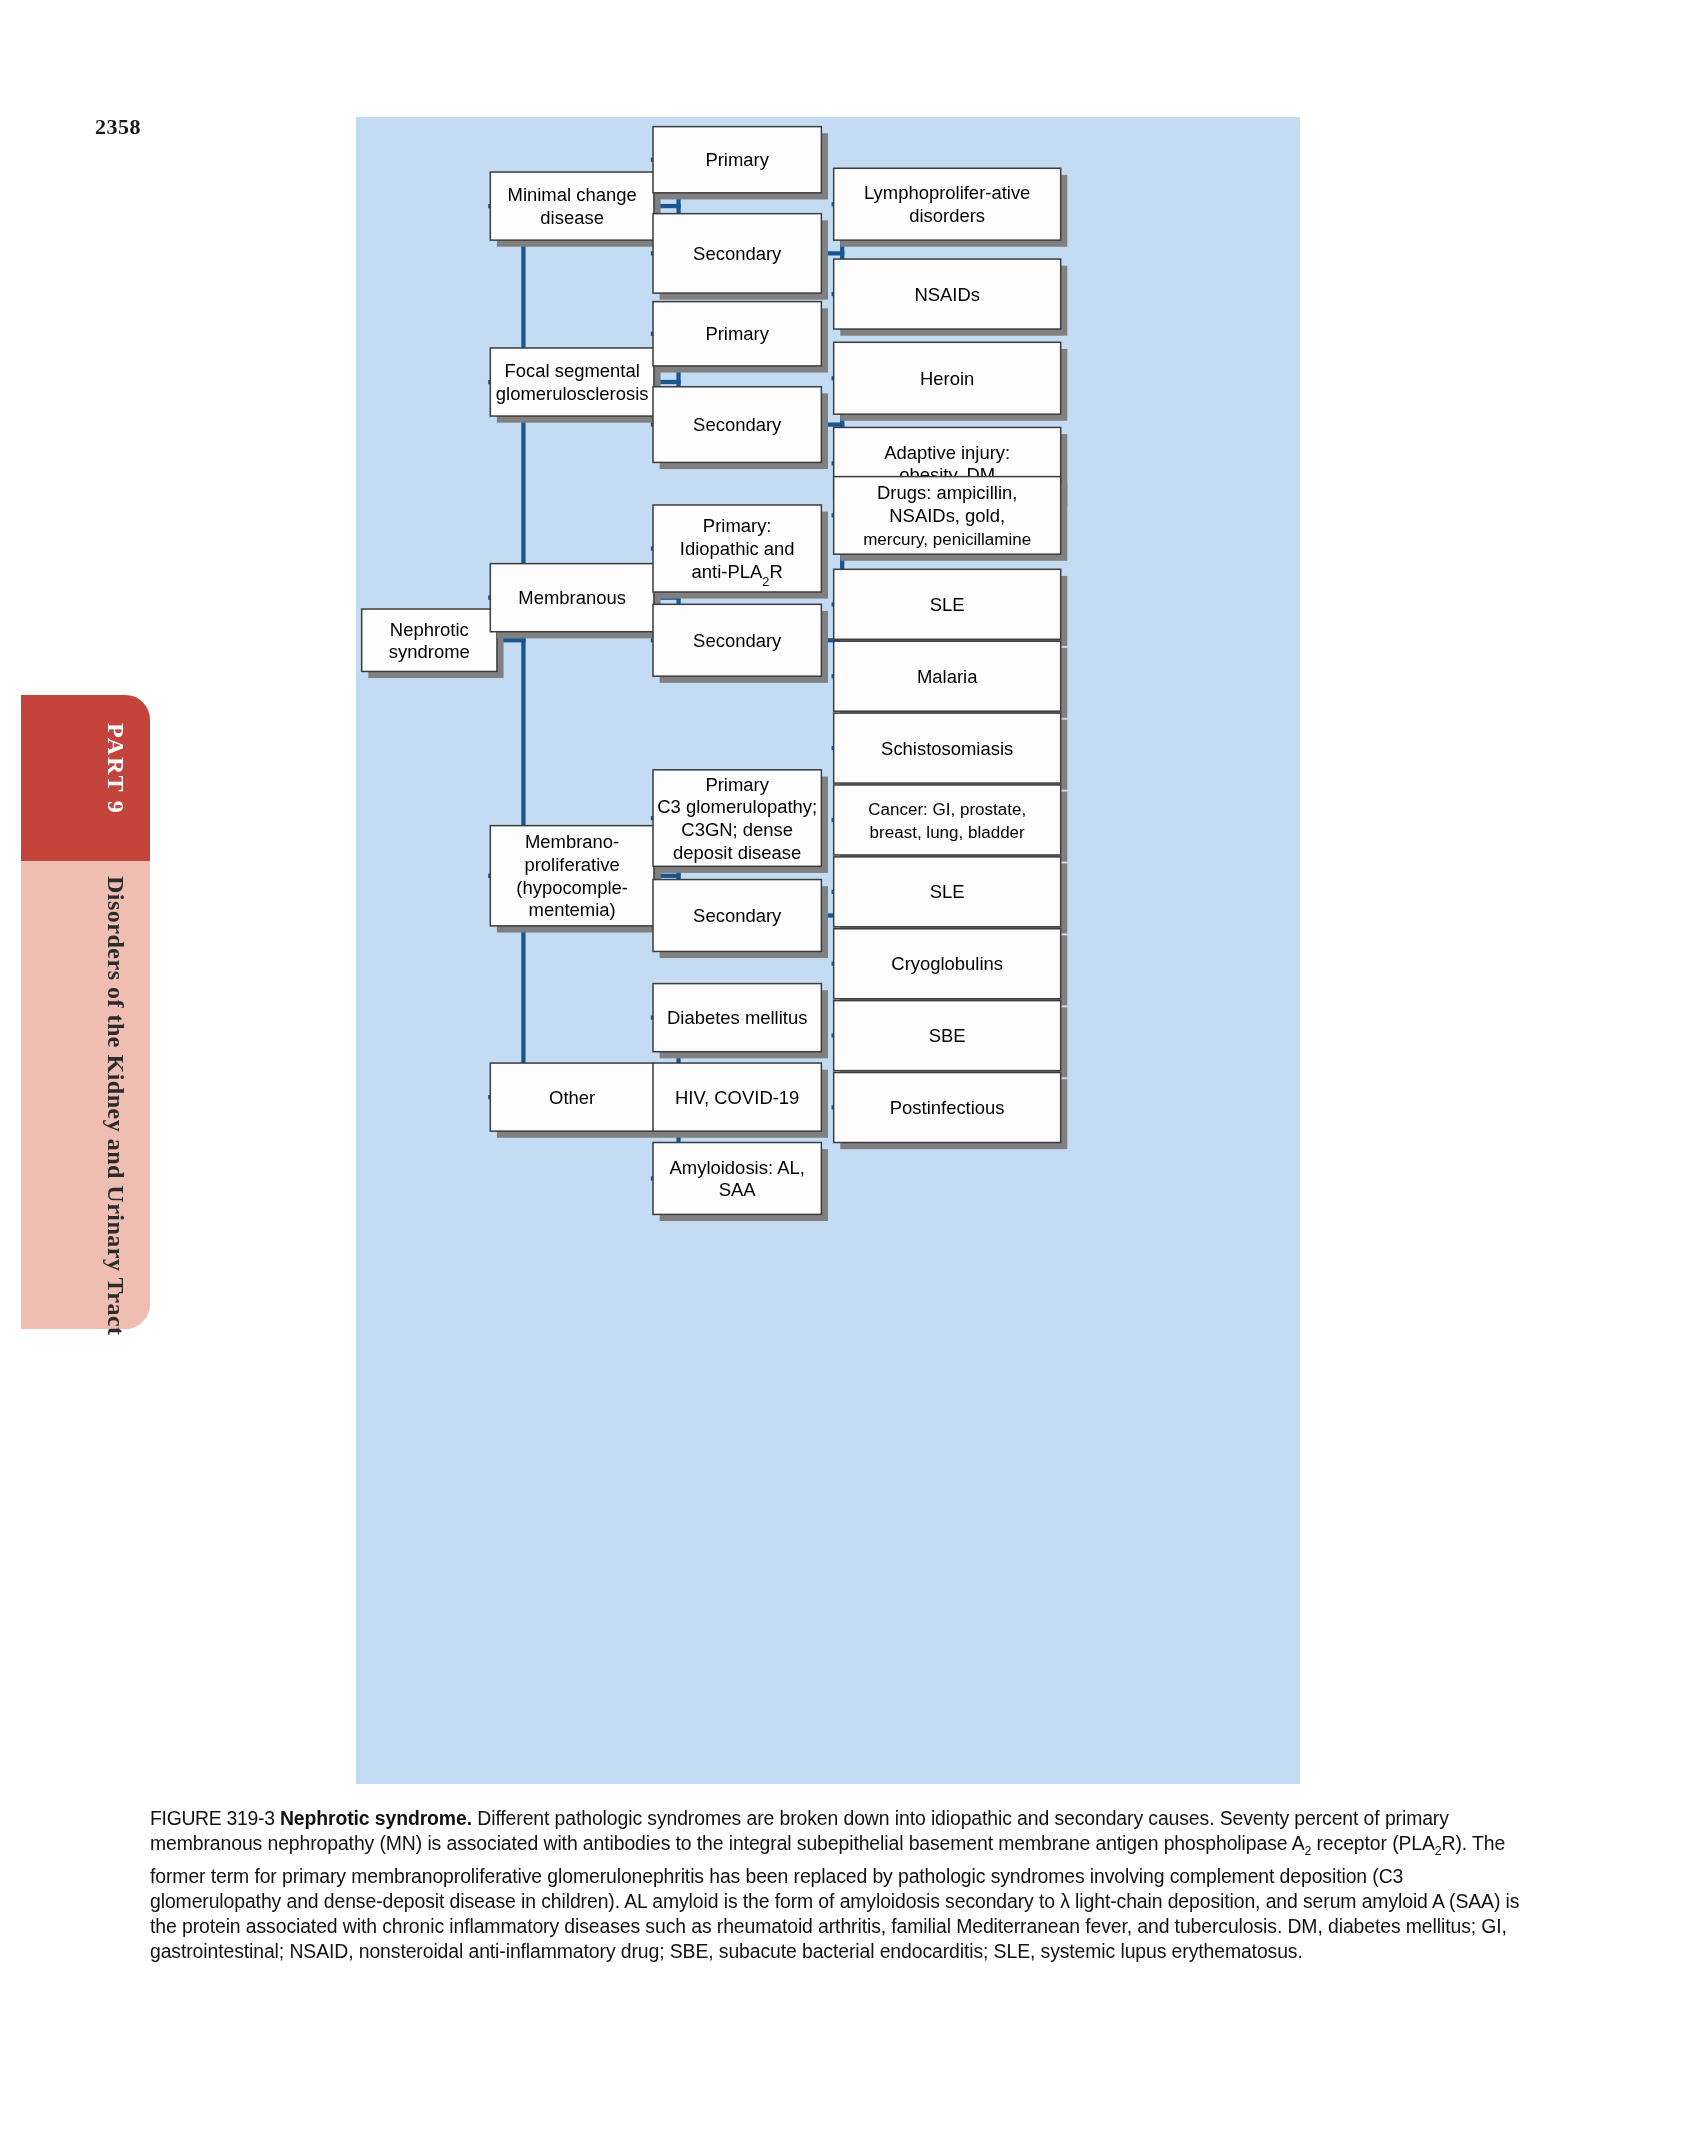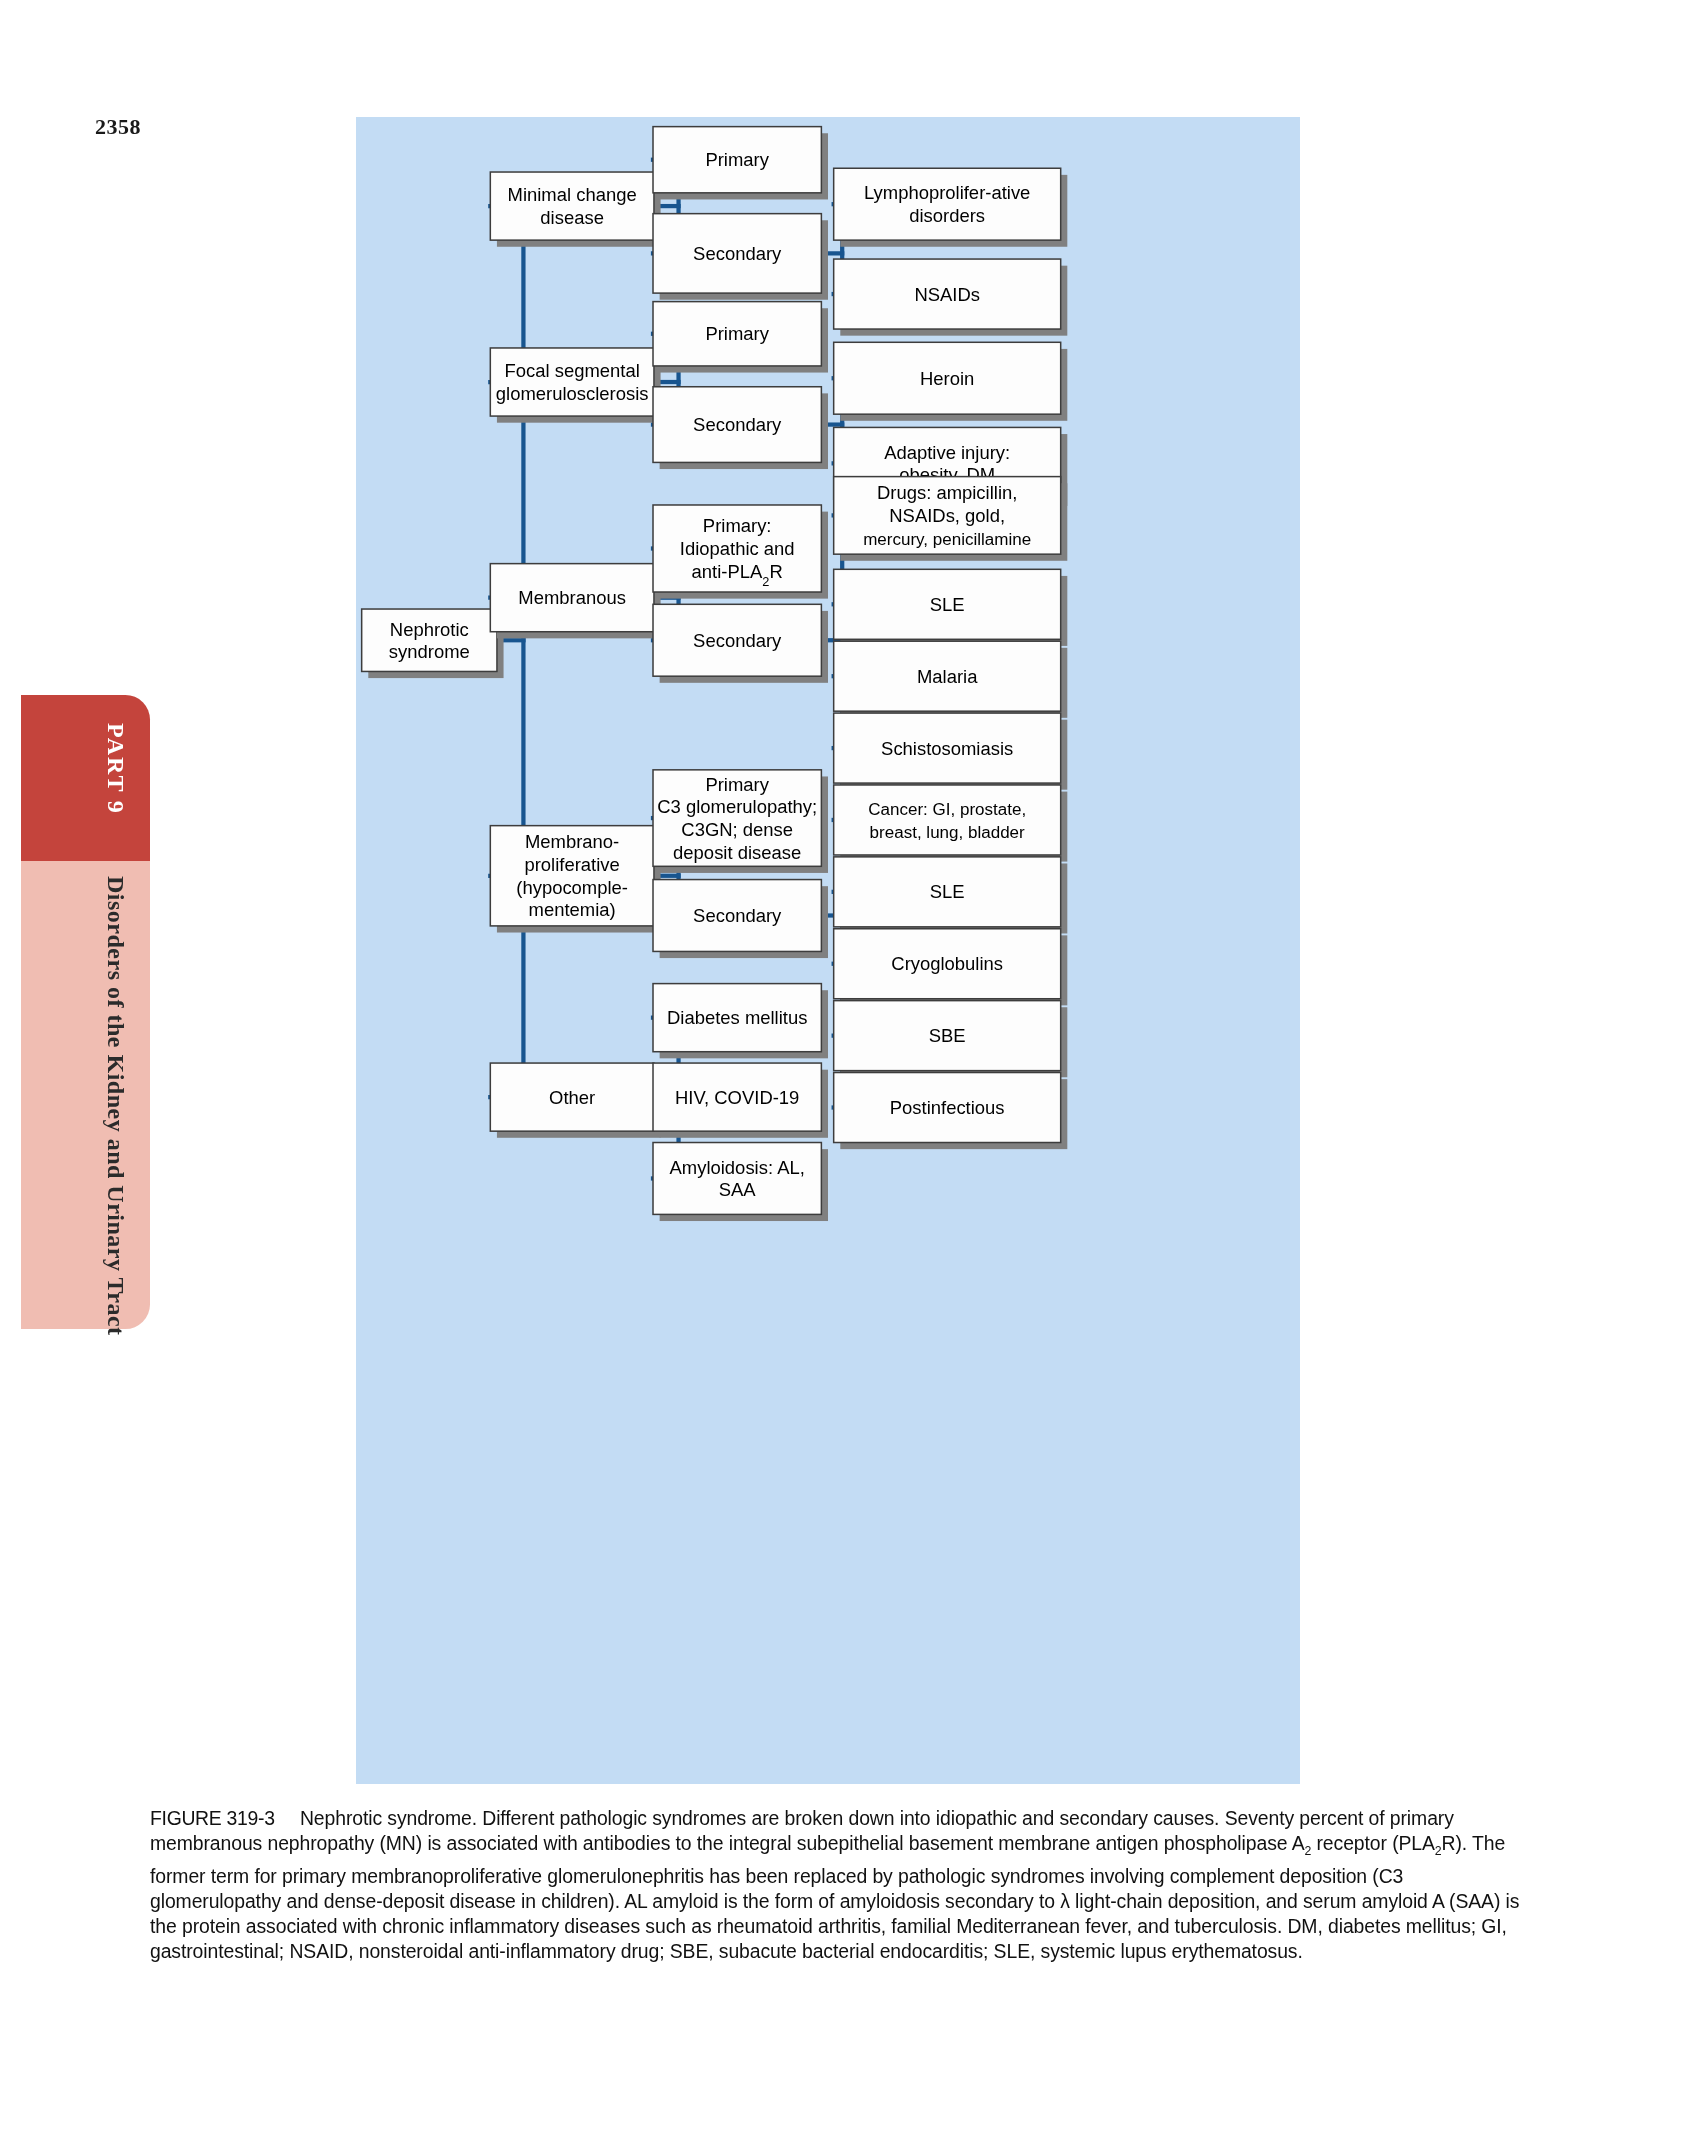--- a/index.html
+++ b/index.html
@@ -55,21 +55,21 @@
     text-anchor:middle;
   }
 
   
   #caption{
     position:absolute;left:150px;top:1806px;width:1380px;
     font-family:"Liberation Sans Narrow","Liberation Sans", sans-serif;
     font-size:19.4px;line-height:25px;color:#111111;
     text-align:left;letter-spacing:-0.1px;
   }
-  #caption b{font-weight:normal;margin-left:20px;}
+  #caption b{font-weight:bold;}
   #caption .lbl{font-weight:normal;letter-spacing:-0.3px;}
   #caption sub{font-size:12.3px;}
 </style>
 </head>
 <body>
 
 <div id="page-number">2358</div>
 
 <div id="part-tab">
   <div id="part-tab-top">

